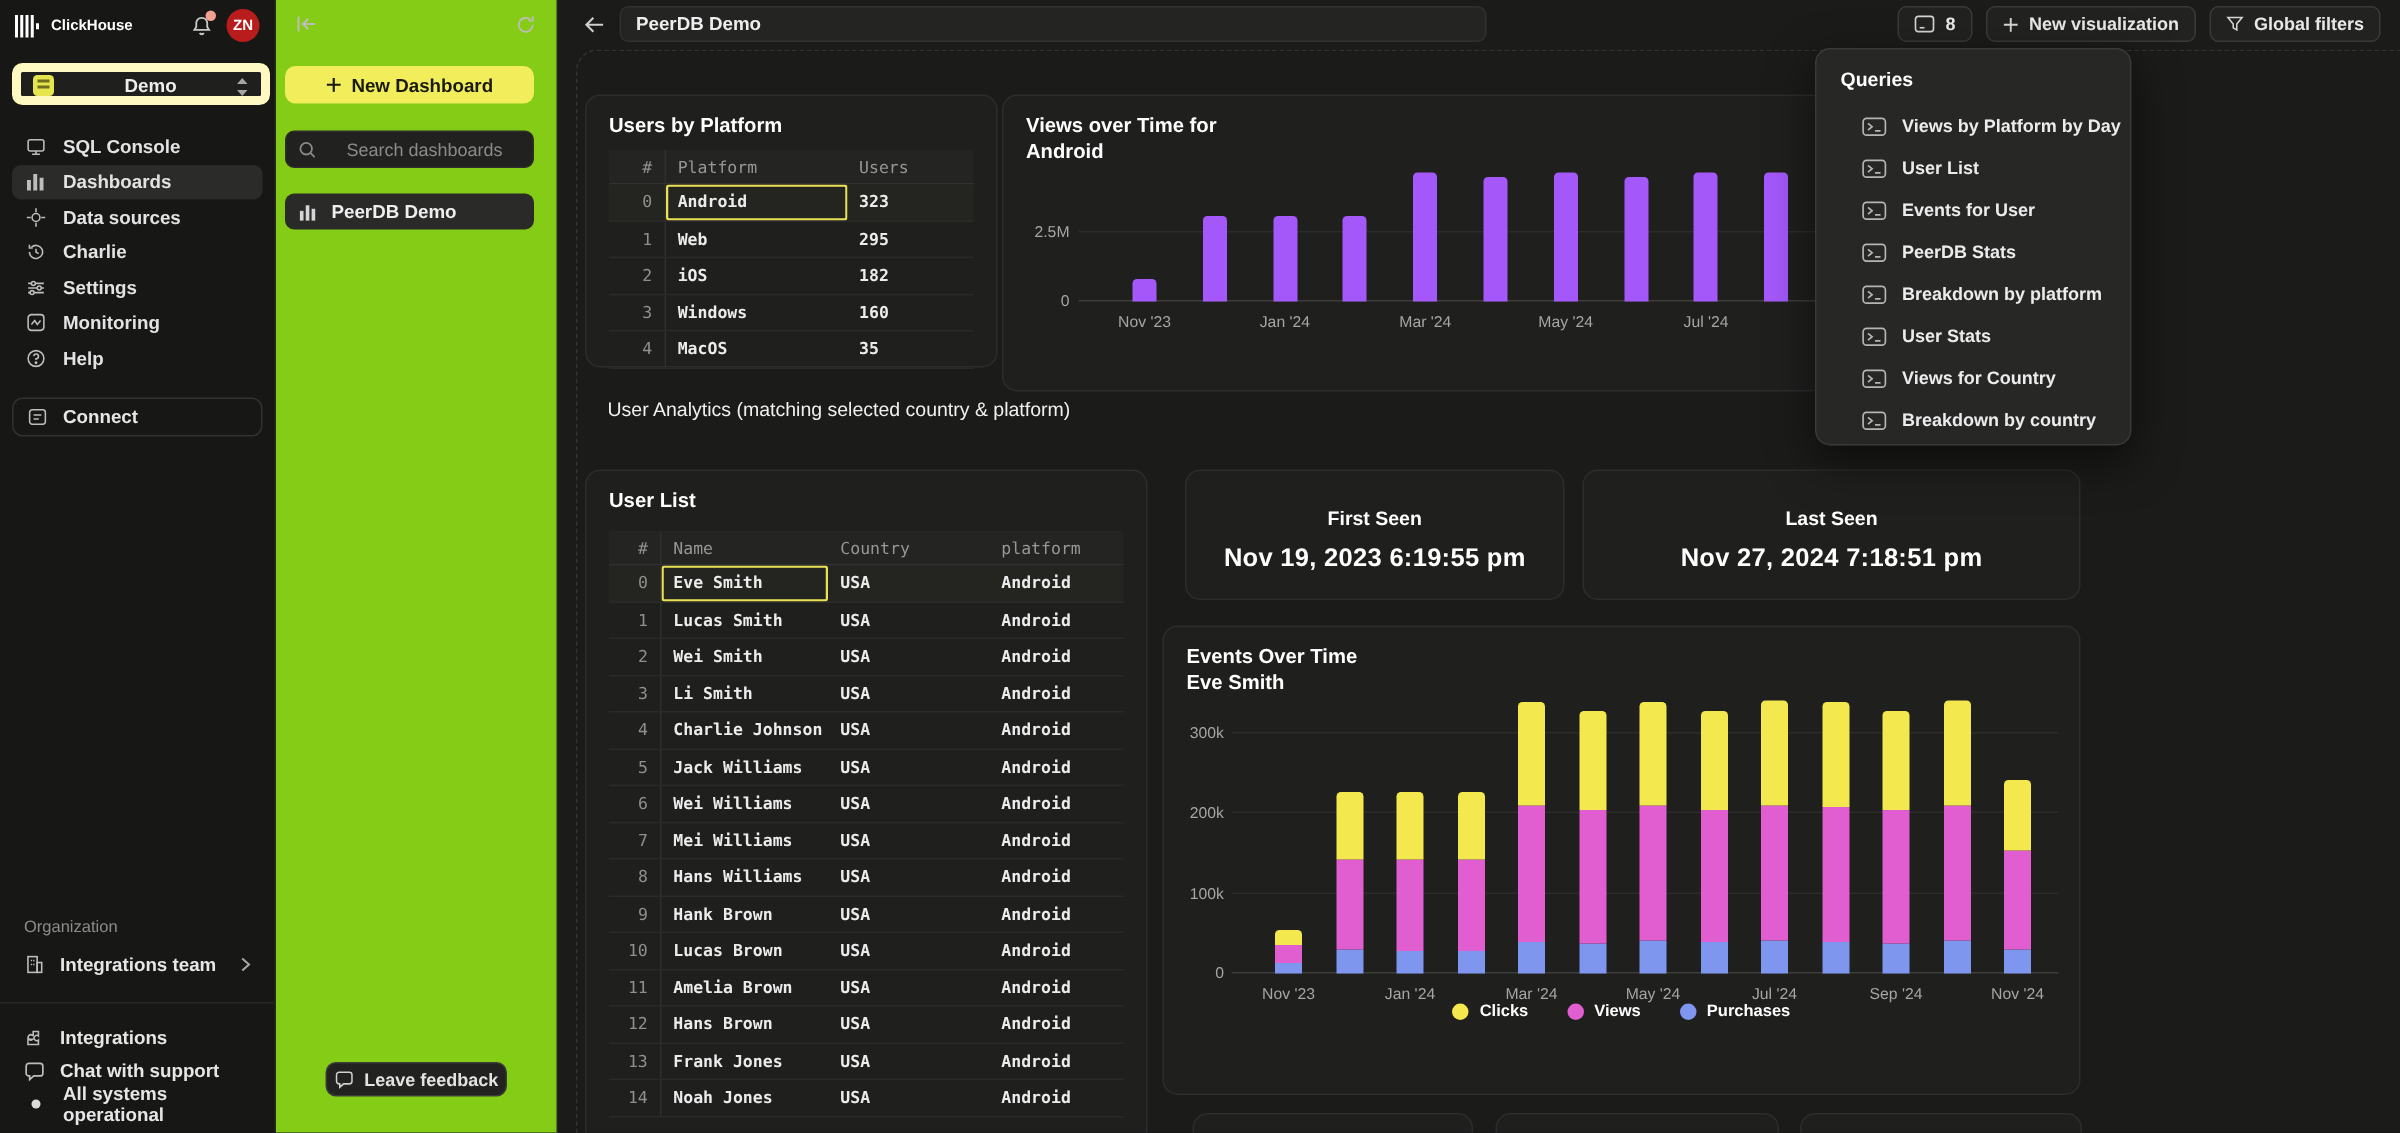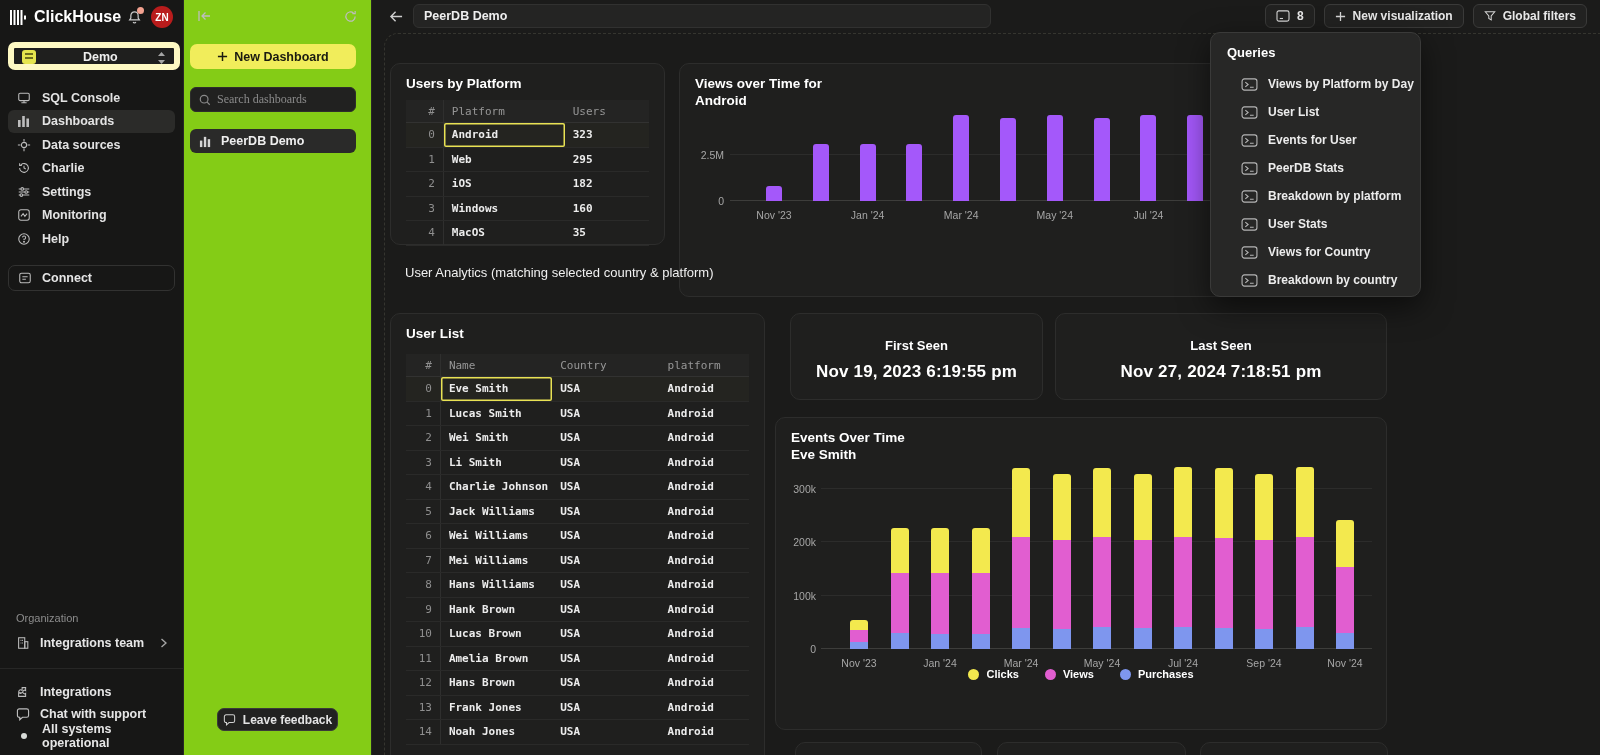--- a/index.html
+++ b/index.html
@@ -11,21 +11,21 @@
   
   #sidebar { position:absolute; left:0; top:0; width:184px; height:755px;
     background:#171716; border-right:1px solid #272726; }
   #panel2 { position:absolute; left:184px; top:0; width:188px; height:755px;
     background:#84cc16; border-right:1px solid #272726; }
   #main { position:absolute; left:372px; top:0; width:1228px; height:755px;
     background:#1b1b1a; overflow:hidden; }
 
   
   .brand-row { display:flex; align-items:center; height:34px; padding:0 10px; }
-  .brand-name { font-size:16px; font-weight:700; color:#fff; margin-left:7px; flex:0 0 auto; }
+  .brand-name { font-size:10px; font-weight:700; color:#fff; margin-left:7px; flex:0 0 auto; }
   .brand-spacer { flex:1; }
   .bell-wrap { position:relative; width:22px; height:22px; display:flex; align-items:center; justify-content:center; cursor:pointer; }
   .notif-dot { position:absolute; top:1px; right:1px; width:7px; height:7px; border-radius:50%; background:#f2a18f; }
   .avatar { width:22px; height:22px; border-radius:50%; background:#b91c1c; color:#fff;
     font-size:10px; font-weight:700; display:flex; align-items:center; justify-content:center; margin-left:6px; cursor:pointer; }
   .svc-row { display:flex; align-items:center; padding:8px 10px 10px 8px; }
   .svc-select { flex:1; height:28px; background:#1f1f1e; border:6px solid #fef9c3; border-radius:7px;
     display:flex; align-items:flex-end; padding:0 8px; cursor:pointer;gap:39px; }
   .svc-icon { width:14px; height:14px; border-radius:3px; background:#e5e54e; position:relative; }
   .svc-icon:after { content:""; position:absolute; left:3px; top:3px; width:8px; height:2px; background:#6e6e1e; box-shadow:0 4px 0 #6e6e1e; }
@@ -52,21 +52,21 @@
 
   
   .p2-top { display:flex; align-items:center; justify-content:space-between; height:32px; padding:0 14px; }
   .p2-iconbtn { color:#bdbdbd; cursor:pointer; }
   .new-dash-btn { margin:12px 14px 0 6px; margin-left:6px; height:25px; background:#f1ed5b; color:#1a1a10;
     border-radius:7px; display:flex; align-items:center; justify-content:center; gap:6px;
     font-size:12.5px; font-weight:700; cursor:pointer; margin-left:6px; margin-right:15px; }
   .search-box { margin:18px 15px 0 6px; height:25px; background:#212120; border:1px solid #2d2d2c; border-radius:6px;
     display:flex; align-items:center; padding:0 8px; }
   .search-box input { flex:1; background:transparent; border:none; outline:none; color:#ddd;
-    font-size:12px; margin-left:6px; font-family:Liberation Serif, serif; }
+    font-size:12px; margin-left:20px; font-family:Liberation Sans, sans-serif; }
   .search-box input::placeholder { color:#8b8b8b; }
   .dash-item { margin:17px 15px 0 6px; height:24px; background:#2a2a29; border-radius:6px;
     display:flex; align-items:center; padding:0 9px; gap:9px; cursor:pointer; }
   .dash-item .dlabel { font-size:12.5px; font-weight:600; color:#eee; }
   .feedback-btn { position:absolute; left:33px; bottom:24px; width:121px; height:23px;
     border:1px solid #3a3a39; border-radius:7px; background:#222221; display:flex; align-items:center;
     justify-content:center; gap:7px; font-size:12px; font-weight:600; color:#e3e3e3; cursor:pointer; }
 
   
   .topbar { display:flex; align-items:center; height:32px; padding:0 13px; }
@@ -416,21 +416,21 @@
             <div class="tcell c2">160</div>
           </div>
           <div class="trow mono">
             <div class="tcell c0">4</div>
             <div class="tcell c1">MacOS</div>
             <div class="tcell c2">35</div>
           </div>
         </div>
     </div>
 
-    <div class="card" style="left:307px; top:31px; width:707px; height:234px;">
+    <div class="card" style="left:296px; top:31px; width:707px; height:198px;">
       <div class="card-title" style="padding:12px 15px 0 15px;">Views over Time for</div>
       <div class="card-title" style="padding:2px 15px 0 15px;">Android</div>
       <div class="plot" id="views-plot" style="left:50px; right:10px; top:30px; height:107px;">
           <div class="gridline" style="bottom: 46px;"></div>
           <div class="gridline base" style="bottom: 0px;"></div>
           <div class="vbar" title="Nov '23: 0.8M" style="left: 36px; height: 14.72px; background: rgb(164, 88, 250);"></div>
           <div class="vbar" title="Dec '23: 3.1M" style="left: 82.8px; height: 57.04px; background: rgb(164, 88, 250);"></div>
           <div class="vbar" title="Jan '24: 3.1M" style="left: 129.6px; height: 57.04px; background: rgb(164, 88, 250);"></div>
           <div class="vbar" title="Feb '24: 3.1M" style="left: 176.4px; height: 57.04px; background: rgb(164, 88, 250);"></div>
           <div class="vbar" title="Mar '24: 4.7M" style="left: 223.2px; height: 86.48px; background: rgb(164, 88, 250);"></div>

